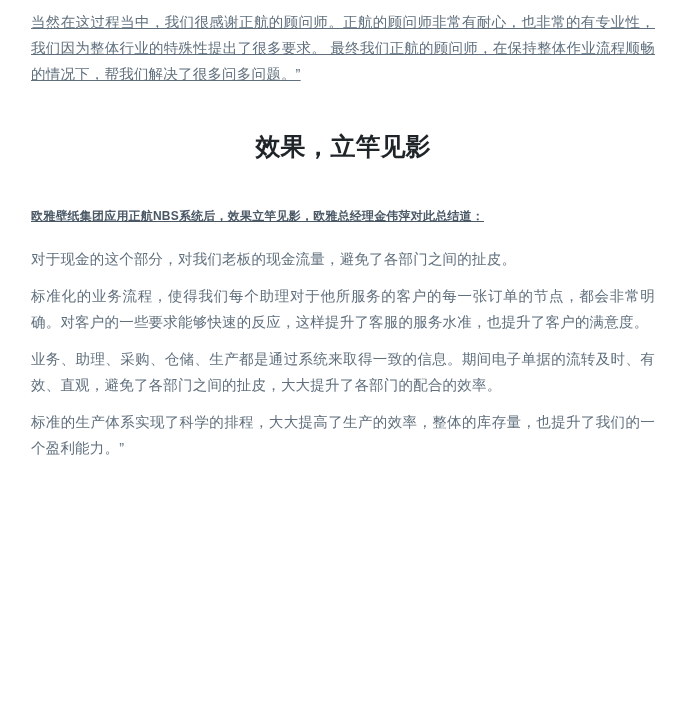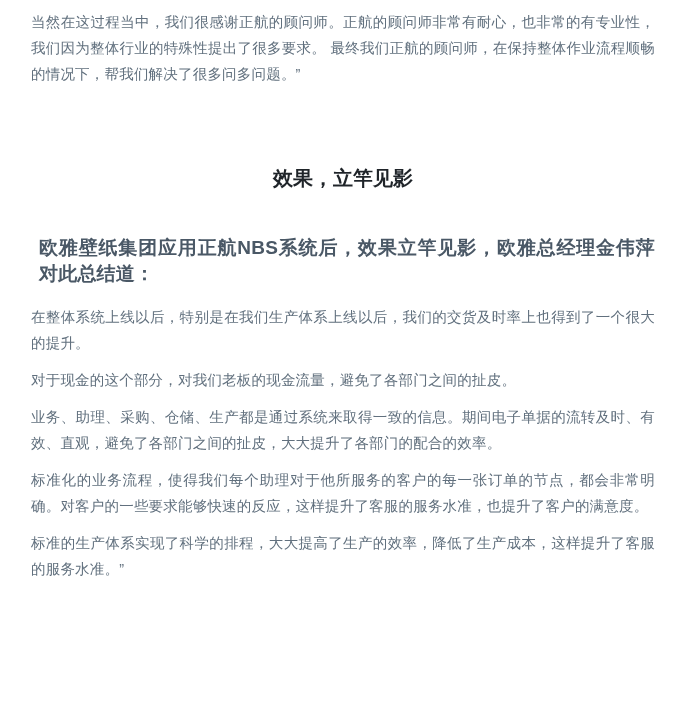--- a/index.html
+++ b/index.html
@@ -20,48 +20,49 @@
     font-size: 14.5px;
     line-height: 26px;
     letter-spacing: 0.2px;
     color: var(--body-text, #61707e);
     margin: 0 0 11px 0;
     text-align: justify;
     text-justify: inter-ideograph;
   }
   .intro-para {
     margin-bottom: 0;
+    text-decoration: underline;
   }
   .section-heading {
-    font-size: 20px;
+    font-size: 25px;
     line-height: 30px;
     font-weight: bold;
     color: var(--heading-text, #1f2429);
     text-align: center;
-    margin: 76px 0 42px 0;
+    margin: 44px 0 42px 0;
   }
   .lead-para {
-    font-size: 19px;
+    font-size: 12px;
     line-height: 26px;
     letter-spacing: 0.2px;
     font-weight: bold;
     color: var(--lead-text, #4a5866);
-    margin: 0 0 17px 8px;
+    margin: 0 0 17px 0;
     text-align: justify;
     text-justify: inter-ideograph;
+    text-decoration: underline;
   }
 </style>
 </head>
 <body style="background: rgb(255, 255, 255);">
 
 <div class="article">
   <p class="body-para intro-para">当然在这过程当中，我们很感谢正航的顾问师。正航的顾问师非常有耐心，也非常的有专业性，我们因为整体行业的特殊性提出了很多要求。 最终我们正航的顾问师，在保持整体作业流程顺畅的情况下，帮我们解决了很多问多问题。”</p>
 
   <h2 class="section-heading">效果，立竿见影</h2>
 
   <p class="lead-para">欧雅壁纸集团应用正航NBS系统后，效果立竿见影，欧雅总经理金伟萍对此总结道：</p>
 
-  <p class="body-para">在整体系统上线以后，特别是在我们生产体系上线以后，我们的交货及时率上也得到了一个很大的提升。</p>
   <p class="body-para">对于现金的这个部分，对我们老板的现金流量，避免了各部门之间的扯皮。</p>
+  <p class="body-para">标准化的业务流程，使得我们每个助理对于他所服务的客户的每一张订单的节点，都会非常明确。对客户的一些要求能够快速的反应，这样提升了客服的服务水准，也提升了客户的满意度。</p>
   <p class="body-para">业务、助理、采购、仓储、生产都是通过系统来取得一致的信息。期间电子单据的流转及时、有效、直观，避免了各部门之间的扯皮，大大提升了各部门的配合的效率。</p>
-  <p class="body-para">标准化的业务流程，使得我们每个助理对于他所服务的客户的每一张订单的节点，都会非常明确。对客户的一些要求能够快速的反应，这样提升了客服的服务水准，也提升了客户的满意度。</p>
-  <p class="body-para">标准的生产体系实现了科学的排程，大大提高了生产的效率，降低了生产成本，这样提升了客服的服务水准。”</p>
+  <p class="body-para">标准的生产体系实现了科学的排程，大大提高了生产的效率，整体的库存量，也提升了我们的一个盈利能力。”</p>
 </div>
 
 </body></html>

